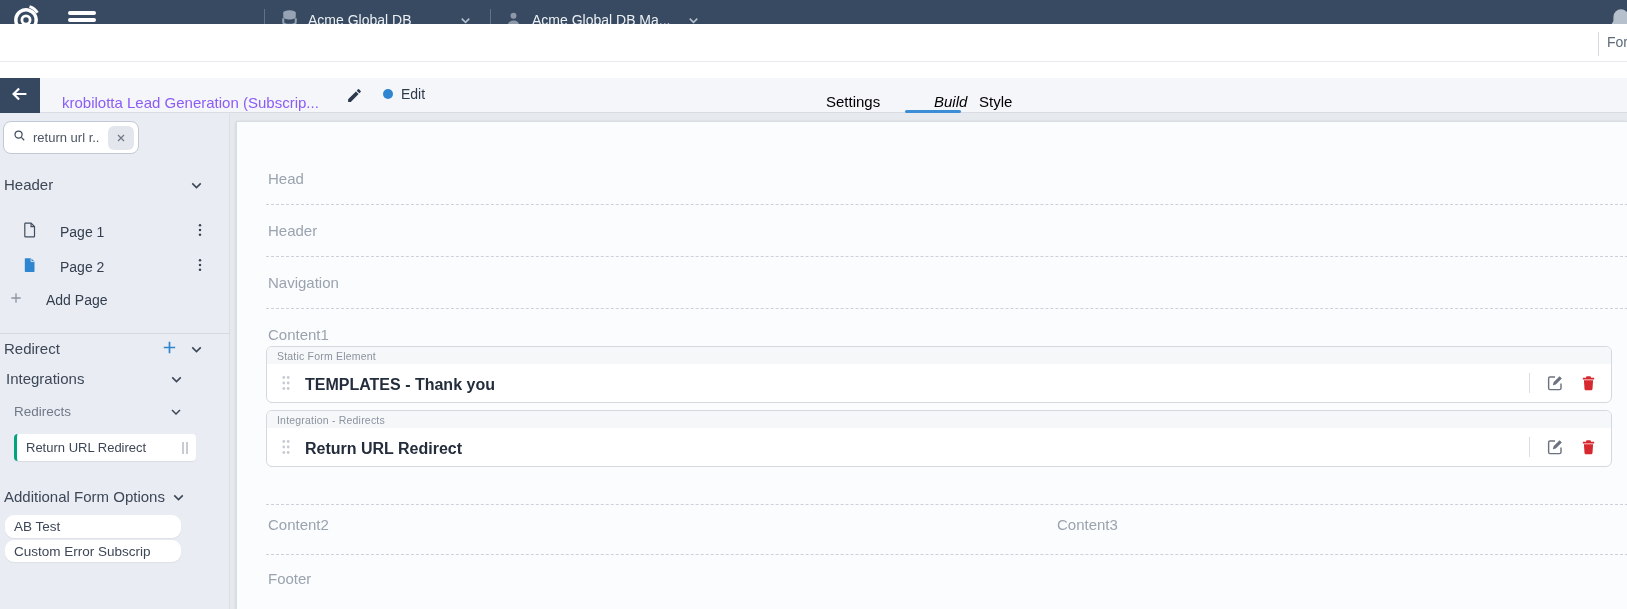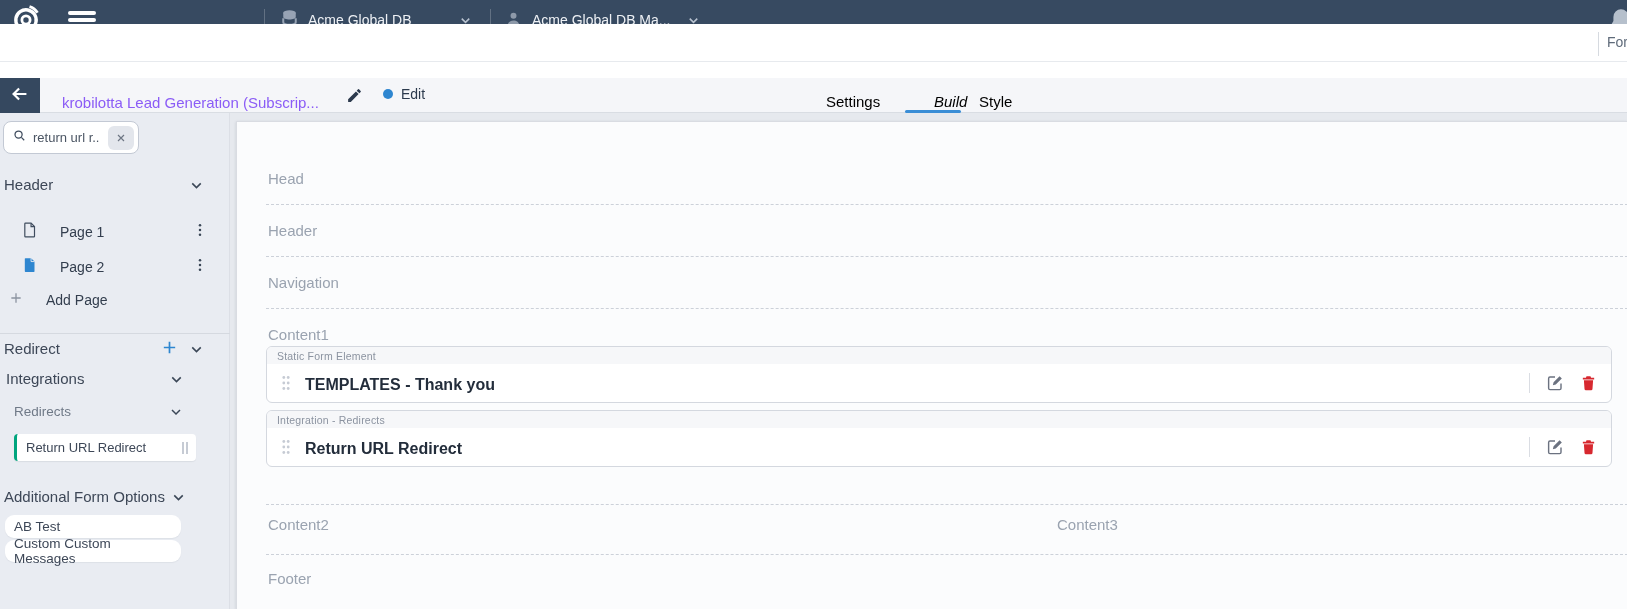--- a/index.html
+++ b/index.html
@@ -267,21 +267,21 @@
     <span class="sb-chevron" style="left:170px; top:376px">
       <svg width="17" height="17" viewBox="0 0 24 24">
           <path d="M6 9l6 6 6-6" fill="none" stroke="#3b4757" stroke-width="2.2"></path>
         </svg>
     </span>
 
     <div class="pill" style="top:402px; height:23px">
       <span>AB Test</span>
     </div>
     <div class="pill" style="top:427px; height:22px">
-      <span>Custom Custom Messages</span>
+      <span>Custom Error Subscrip</span>
     </div>
   </aside>
 
   <div class="canvas-bg"></div>
   <div class="canvas-card"></div>
 
   <div class="zone-label" style="left:268px; top:170px">Head</div>
   <div class="dash" style="top:204px"></div>
 
   <div class="zone-label" style="left:268px; top:222px">Header</div>

